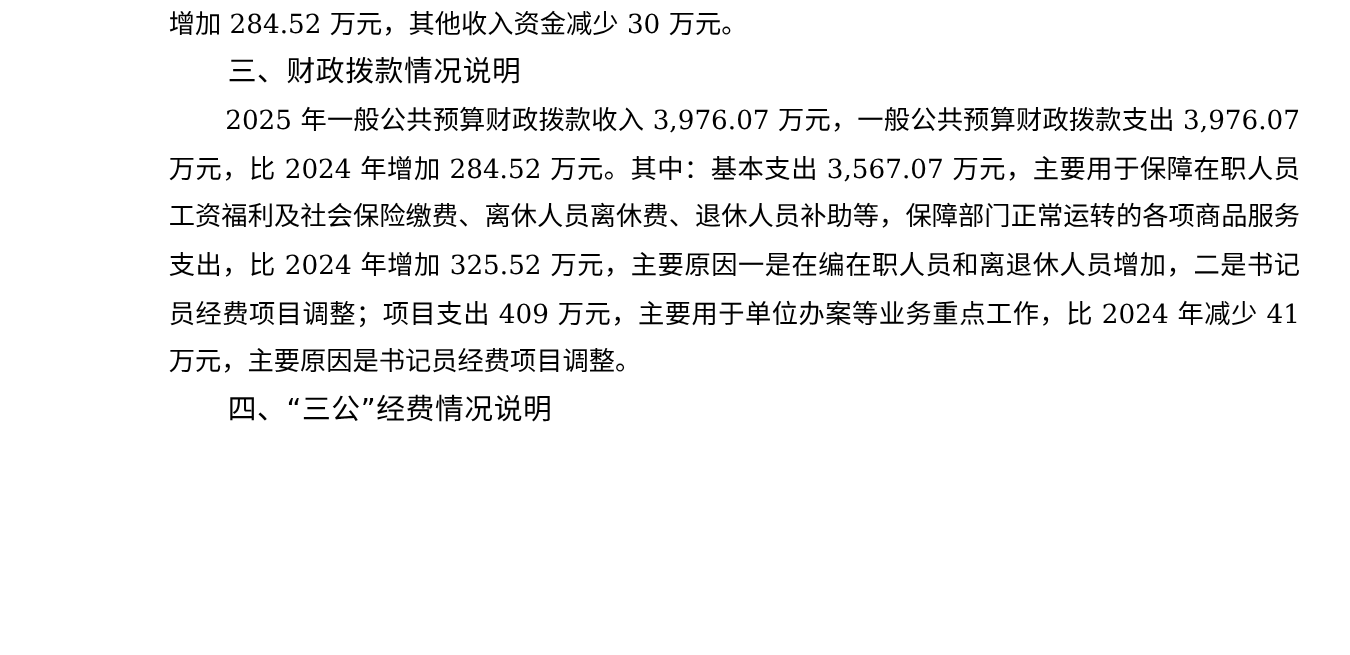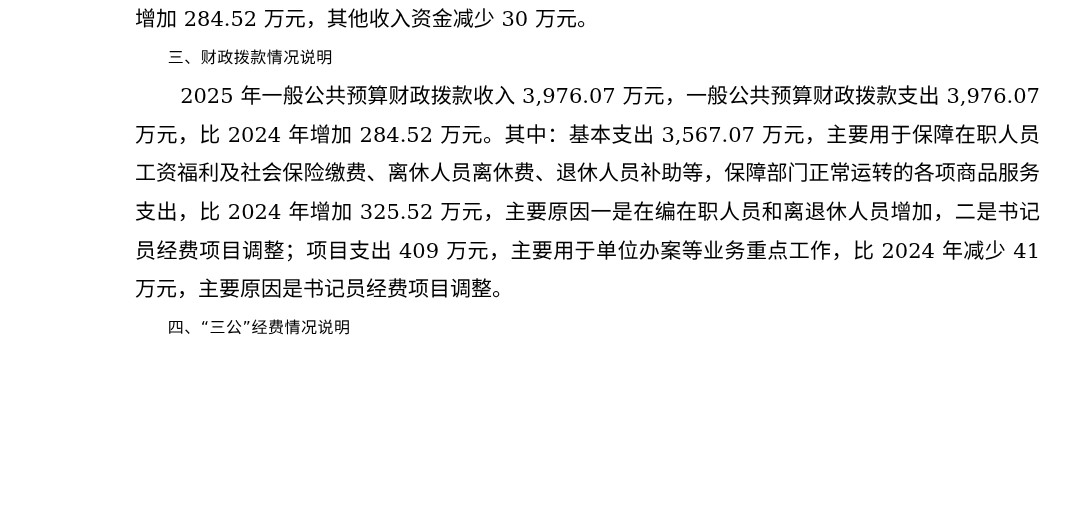--- a/index.html
+++ b/index.html
@@ -33,21 +33,21 @@
     text-indent: 2.15em;
   }
   .body-continuation {
     text-align: justify;
     text-justify: inter-ideograph;
     text-indent: 0;
   }
   .heading {
     font-family: "DejaVu Sans", "Liberation Sans", sans-serif;
     font-weight: 700;
-    font-size: 16px;
+    font-size: 23px;
     text-indent: 2.05em;
     letter-spacing: 0.5px;
   }
 </style>
 </head>
 <body>
 
 <div class="page">
   <div class="doc-content">
       <p class="body-continuation">增加 284.52 万元，其他收入资金减少 30 万元。</p>

